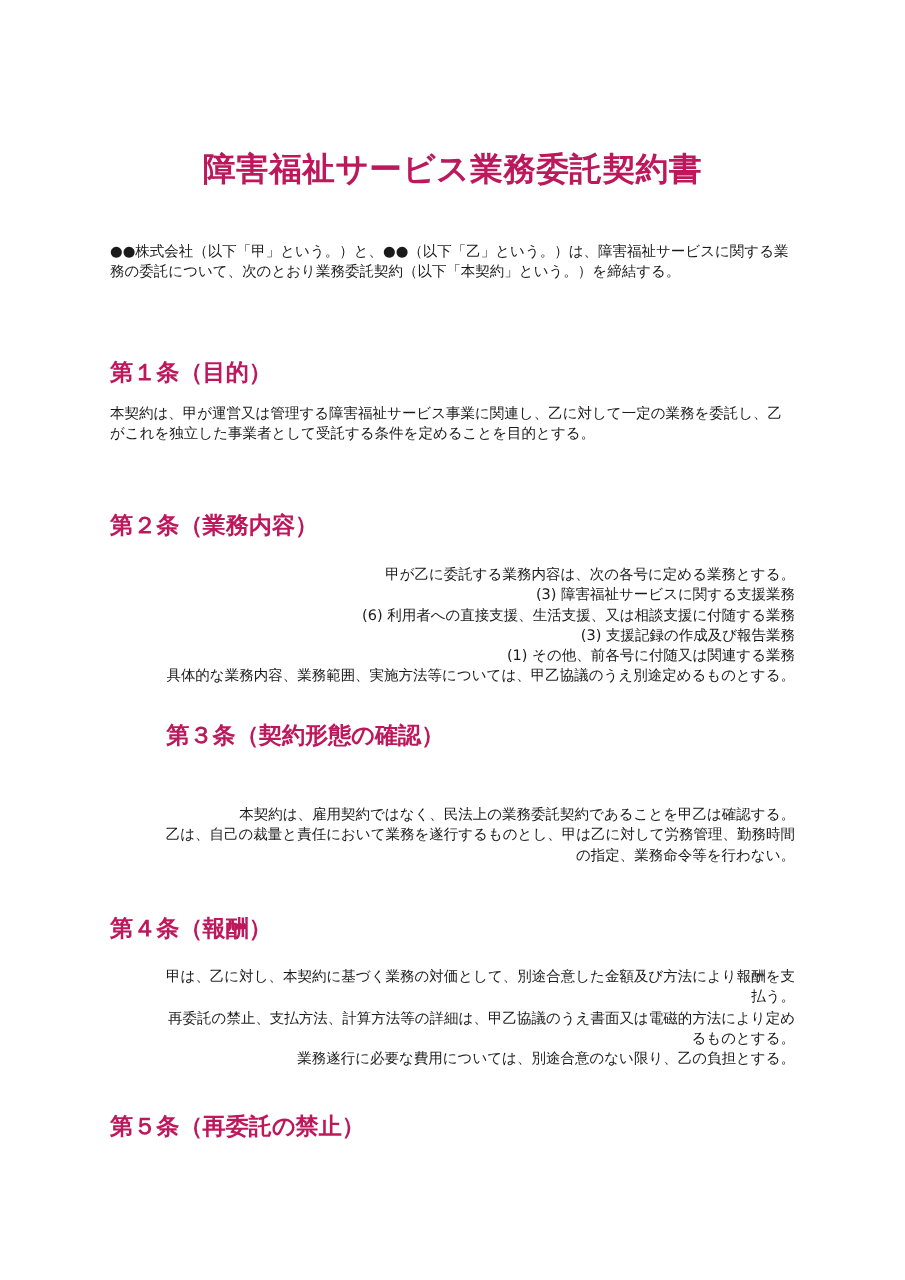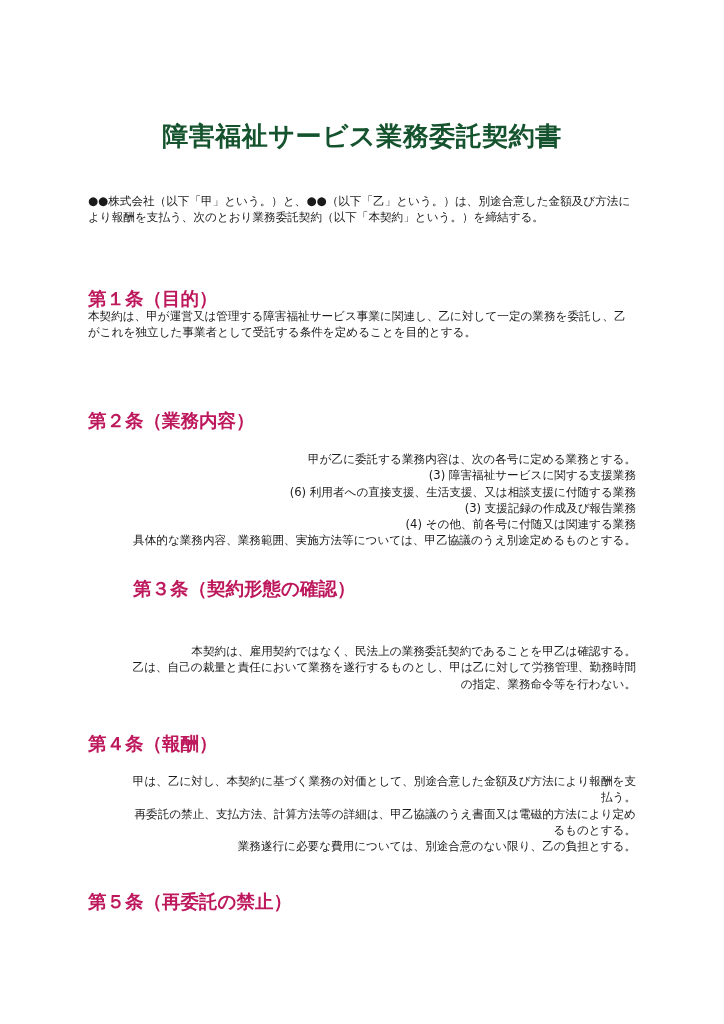--- a/index.html
+++ b/index.html
@@ -5,21 +5,21 @@
     html, body { margin: 0; padding: 0; background: #ffffff; }
     body {
       width: 724px; height: 1024px; overflow: hidden; position: relative;
       font-family: "DejaVu Sans", "Liberation Sans", sans-serif;
       color: #111111;
     }
     .page { position: absolute; left: 0; top: 0; width: 724px; height: 1024px; }
     .title {
       position: absolute; left: 0; width: 724px; top: 118px;
       text-align: center; font-size: 26px; font-weight: bold; letter-spacing: 0.5px;
-      line-height: 36px; color: #14532d;
+      line-height: 36px; color: #be185d;
     }
     .para {
       position: absolute; font-size: 11.6px; line-height: 16.3px; color: #1a1a1a;
       margin: 0; white-space: normal; word-break: break-all;
     }
     .para p { margin: 0; }
     .intro { left: 88px; top: 193px; width: 548px; }
     .heading {
       position: absolute; left: 88px; font-size: 18.5px; font-weight: bold;
       line-height: 26px; color: #be185d; margin: 0;
@@ -28,35 +28,35 @@
     .body-indent { left: 131px; width: 505px; text-align: right; }
   </style>
 </head>
 <body>
 
 <div class="page">
 
   <div class="title">障害福祉サービス業務委託契約書</div>
 
   <div class="para intro">
-    <p>●●株式会社（以下「甲」という。）と、●●（以下「乙」という。）は、別途合意した金額及び方法により報酬を支払う、次のとおり業務委託契約（以下「本契約」という。）を締結する。</p>
+    <p>●●株式会社（以下「甲」という。）と、●●（以下「乙」という。）は、障害福祉サービスに関する業務の委託について、次のとおり業務委託契約（以下「本契約」という。）を締結する。</p>
   </div>
 
   <h2 class="heading" style="top:286px;">第１条（目的）</h2>
-  <div class="para body-flush" style="top:308px;">
+  <div class="para body-flush" style="top:322px;">
     <p>本契約は、甲が運営又は管理する障害福祉サービス事業に関連し、乙に対して一定の業務を委託し、乙がこれを独立した事業者として受託する条件を定めることを目的とする。</p>
   </div>
 
   <h2 class="heading" style="top:408px;text-align:right;">第２条（業務内容）</h2>
   <div class="para body-indent" style="top:451px;">
     <p>甲が乙に委託する業務内容は、次の各号に定める業務とする。</p>
     <p>(3) 障害福祉サービスに関する支援業務</p>
     <p>(6) 利用者への直接支援、生活支援、又は相談支援に付随する業務</p>
     <p>(3) 支援記録の作成及び報告業務</p>
-    <p>(4) その他、前各号に付随又は関連する業務</p>
+    <p>(1) その他、前各号に付随又は関連する業務</p>
     <p>具体的な業務内容、業務範囲、実施方法等については、甲乙協議のうえ別途定めるものとする。</p>
   </div>
 
   <h2 class="heading" style="top:576px;margin-left:45px;">第３条（契約形態の確認）</h2>
   <div class="para body-indent" style="top:643px;">
     <p>本契約は、雇用契約ではなく、民法上の業務委託契約であることを甲乙は確認する。</p>
     <p>乙は、自己の裁量と責任において業務を遂行するものとし、甲は乙に対して労務管理、勤務時間の指定、業務命令等を行わない。</p>
   </div>
 
   <h2 class="heading" style="top:731px;">第４条（報酬）</h2>

